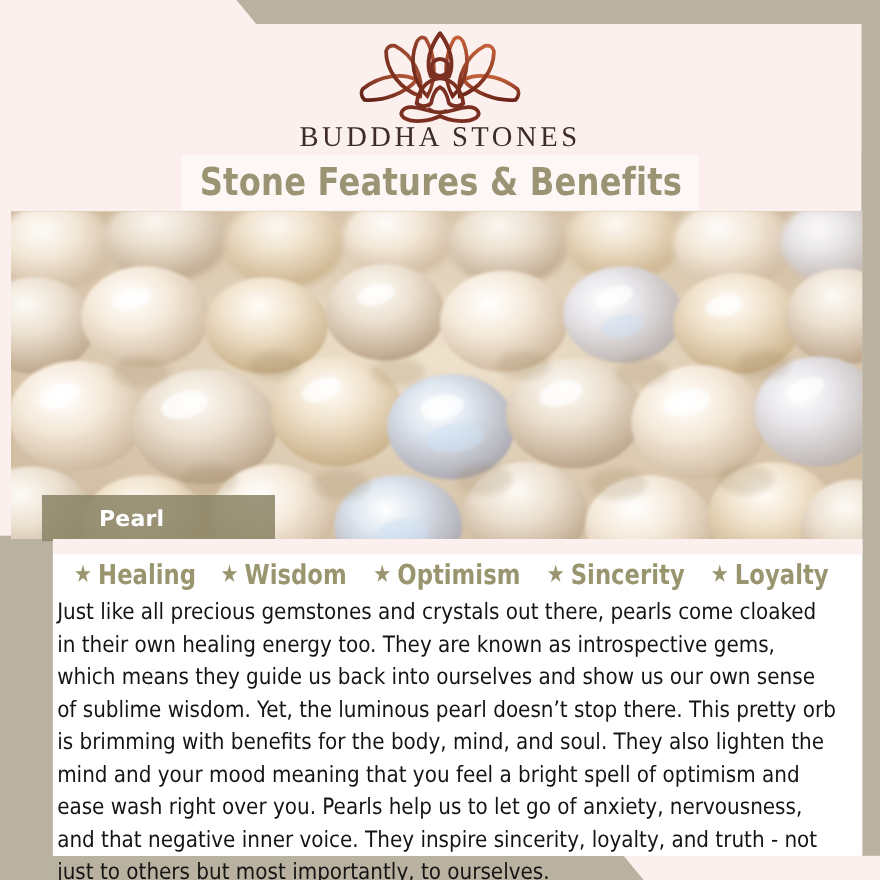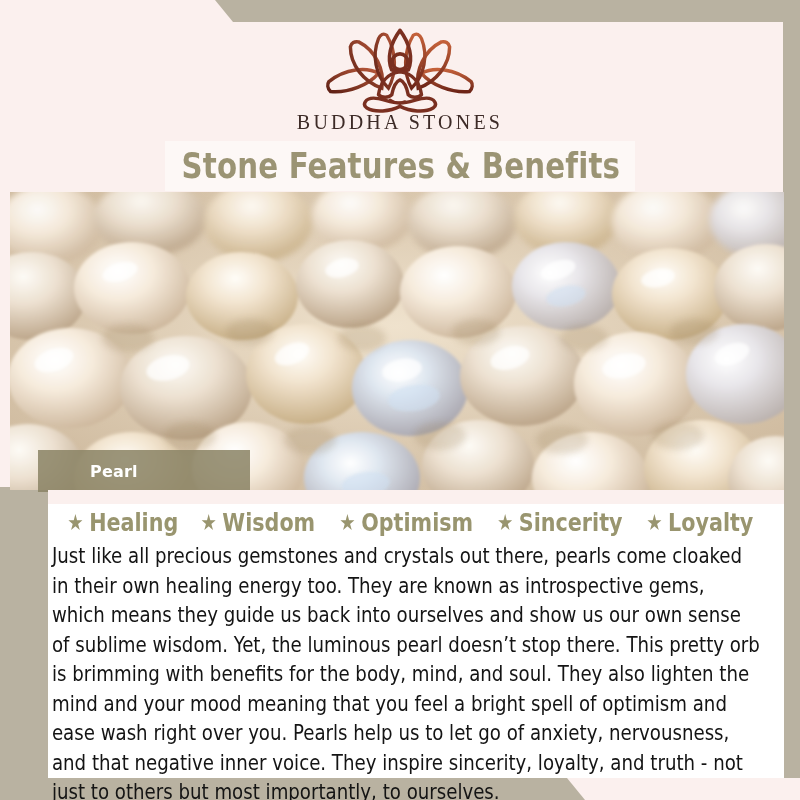--- a/index.html
+++ b/index.html
@@ -70,21 +70,21 @@
   }
   #logo-mark {
     margin-top: 5px;
     width: 168px;
     height: 86px;
     display: block;
   }
   #brand-name {
     margin-top: -2px;
     font-family: "Liberation Serif", serif;
-    font-size: 20px;
+    font-size: 26px;
     letter-spacing: 3.2px;
     color: #3d2b27;
     white-space: nowrap;
   }
 
   
   #title-banner {
     position: absolute;
     top: 141px;
     left: 165px;
@@ -130,21 +130,21 @@
     width: 212px;
     height: 42px;
     background: rgba(139,131,101,0.86);
     display: flex;
     align-items: center;
   }
   #stone-name-text {
     margin-left: 52px;
     color: #ffffff;
     font-family: "DejaVu Sans", sans-serif;
-    font-size: 16px;
+    font-size: 20px;
     font-weight: bold;
     letter-spacing: 0.2px;
   }
 
   
   #content {
     position: absolute;
     top: 490px;
     left: 48px;
     width: 736px;

